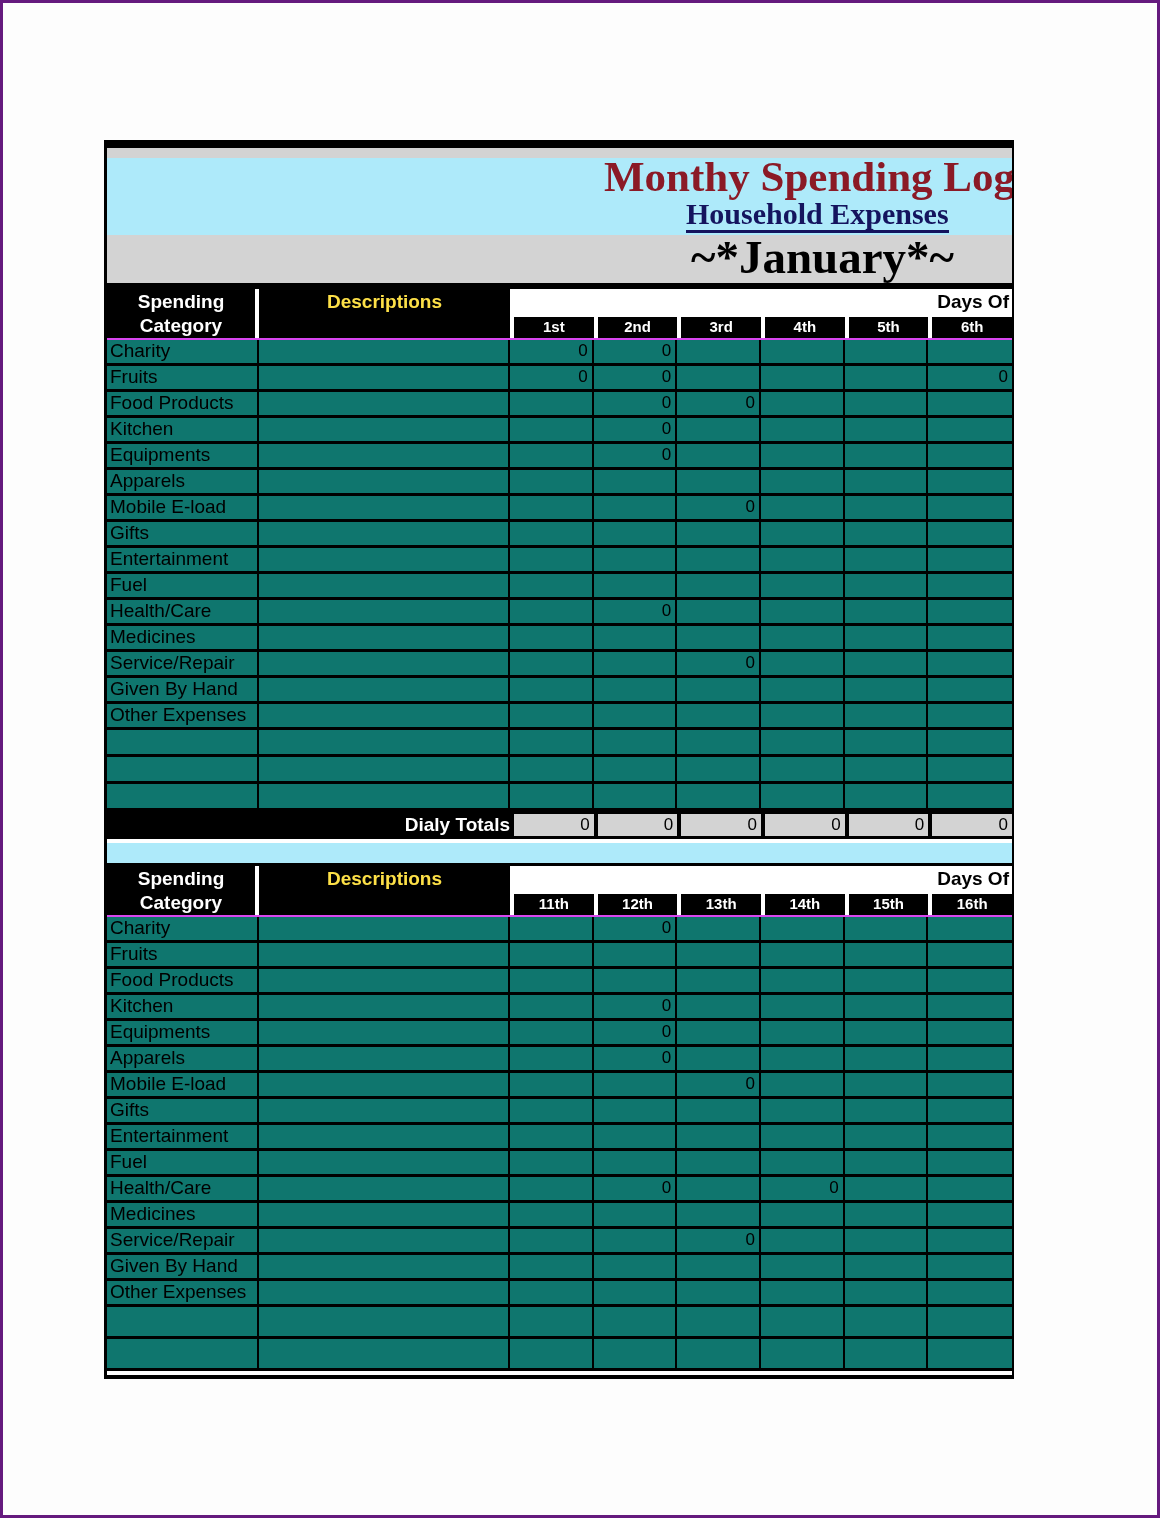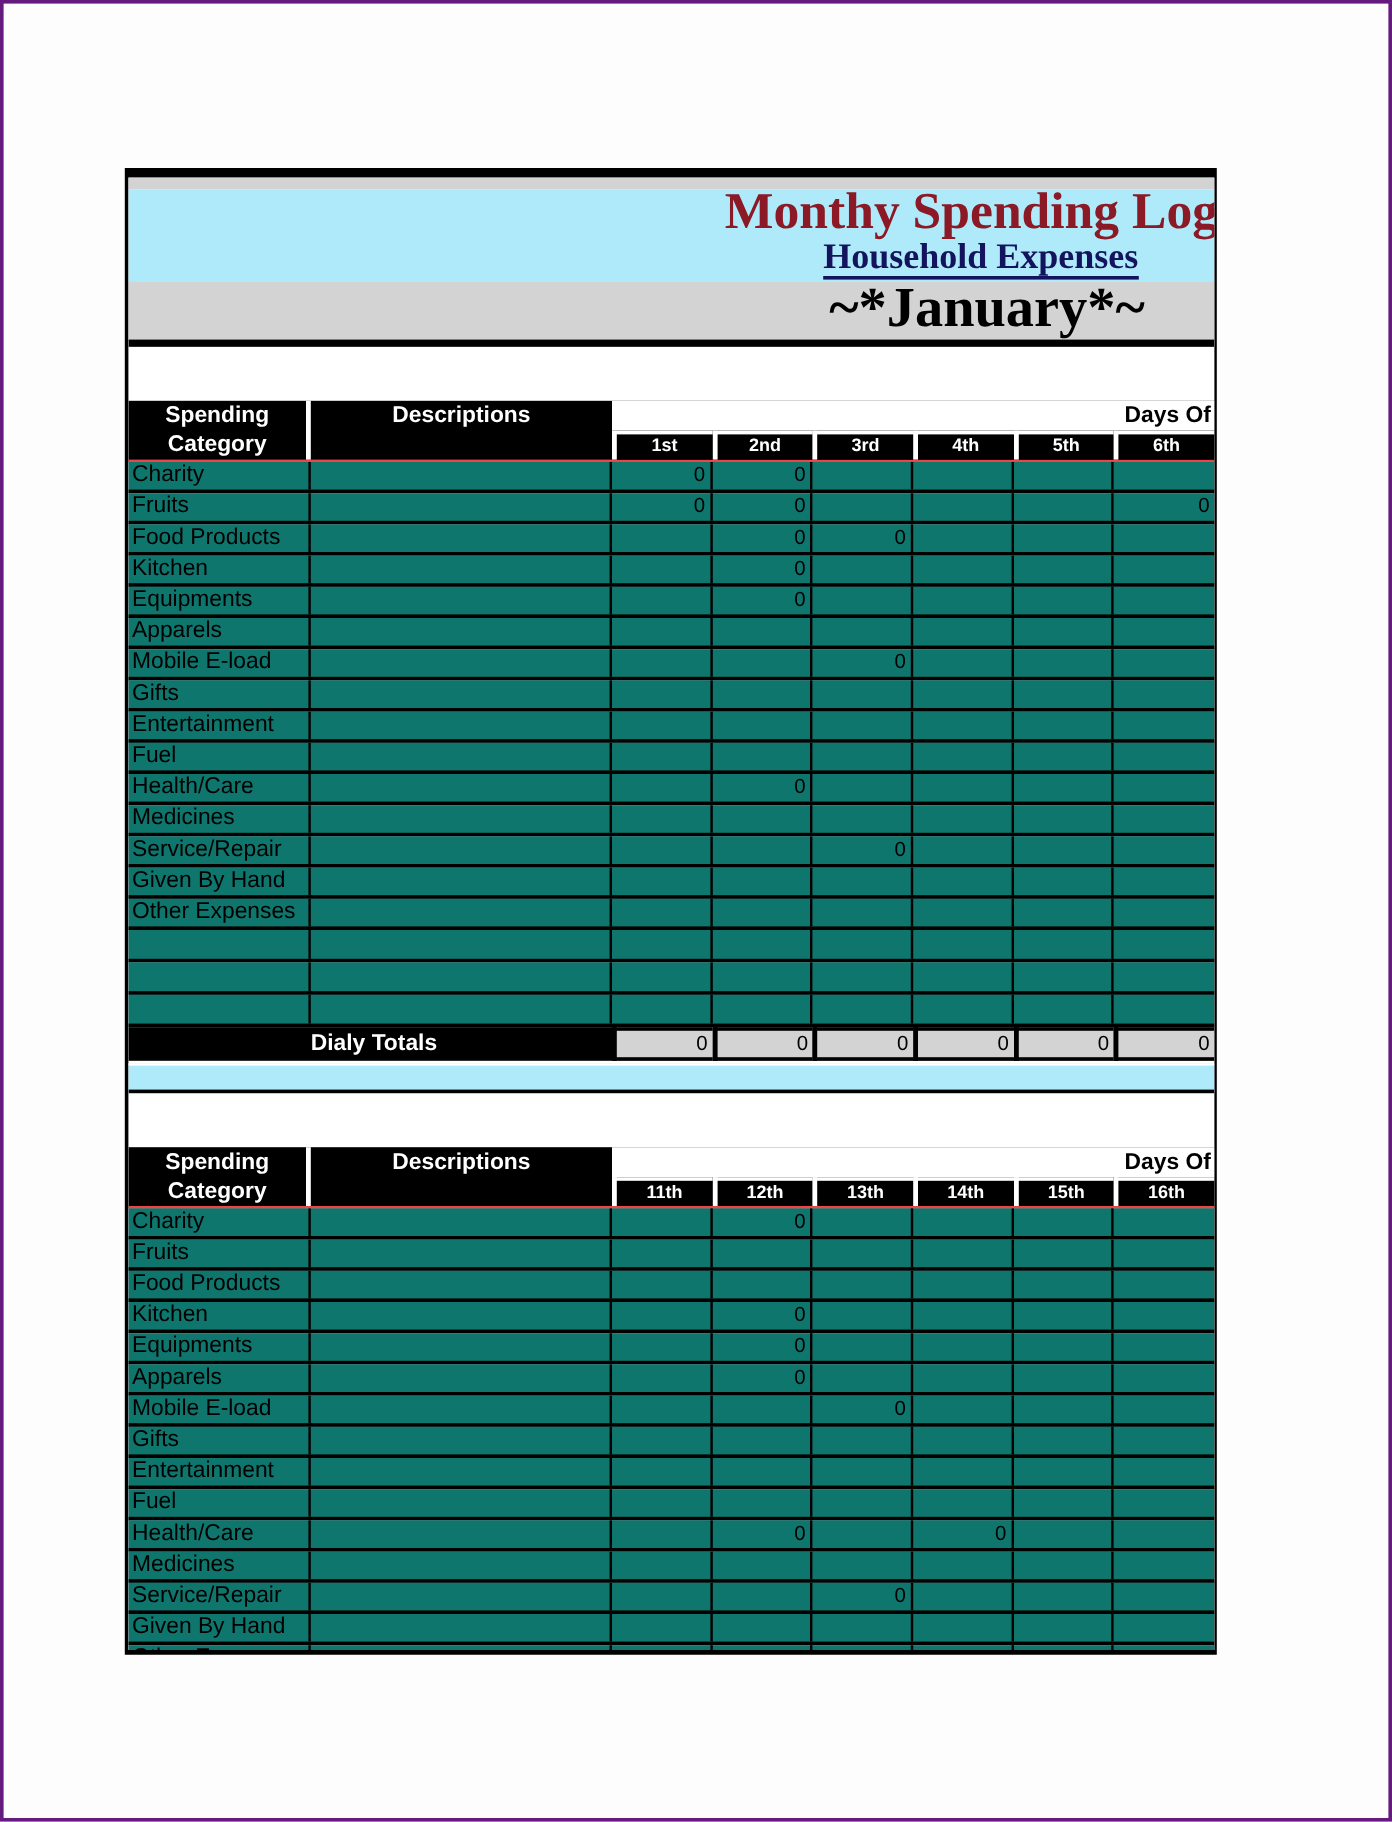--- a/index.html
+++ b/index.html
@@ -41,31 +41,31 @@
   }
   .title-month {
     position:absolute; left:584px; top:-1px;
     font-family:"Liberation Serif", serif; font-weight:bold;
     font-size:47px; color:#000; white-space:nowrap; line-height:1.0;
   }
   section { display:block; }
   .hrow {
     display:grid; grid-template-columns:152px 251px repeat(6,1fr);
     grid-template-rows:25px 24px;
-    background:#000; border-bottom:2px solid #ef4444;margin-top:45px;
+    background:#000; border-bottom:2px solid #d946ef;
   }
   .h-cat {
     grid-row:1 / span 2; grid-column:1;
     border-right:4px solid #fff;
     color:#fff; font-weight:bold; font-size:19px; line-height:24px;
     display:flex; flex-direction:column; align-items:center; justify-content:center;
   }
   .h-desc {
     grid-row:1 / span 2; grid-column:2;
-    color:#ffffff; font-weight:bold; font-size:19px;
+    color:#fde047; font-weight:bold; font-size:19px;
     text-align:center; padding-top:2px;
   }
   .h-daysof {
     grid-row:1; grid-column:3 / span 6;
     background:#fff; color:#000; font-weight:bold; font-size:19px;
     text-align:right; padding-right:3px; line-height:25px;
   }
   .h-day {
     grid-row:2; background:#000; color:#fff; font-weight:bold; font-size:15px;
     text-align:center; border-left:4px solid #fff; border-top:3px solid #fff;
@@ -80,21 +80,21 @@
   .cell { font-size:19px; line-height:22px; overflow:hidden; white-space:nowrap; }
   .cell.cat { padding-left:3px; border-right:2px solid #000; }
   .cell.desc { border-right:2px solid #000; }
   .cell.day { text-align:right; padding-right:4px; font-size:17px; border-right:2px solid #000; }
   .cell.day.last { border-right:none; }
   .trow {
     display:grid; grid-template-columns:152px 251px repeat(6,1fr);
     height:30px; background:#000; border-bottom:2px solid #fff;
   }
   .t-label {
-    color:#fff; font-weight:bold; font-size:19px; text-align:left; line-height:28px;
+    color:#fff; font-weight:bold; font-size:19px; text-align:right; line-height:28px;
   }
   .t-day {
     background:#d3d3d3; color:#000; font-size:17px; text-align:right;
     padding-right:4px; border-top:3px solid #000; border-bottom:3px solid #000;
     border-left:4px solid #000; line-height:21px;
   }
   .divider {
     height:25px; background:#aeeafa;
     border-top:2px solid #fff; border-bottom:3px solid #000;
   }

